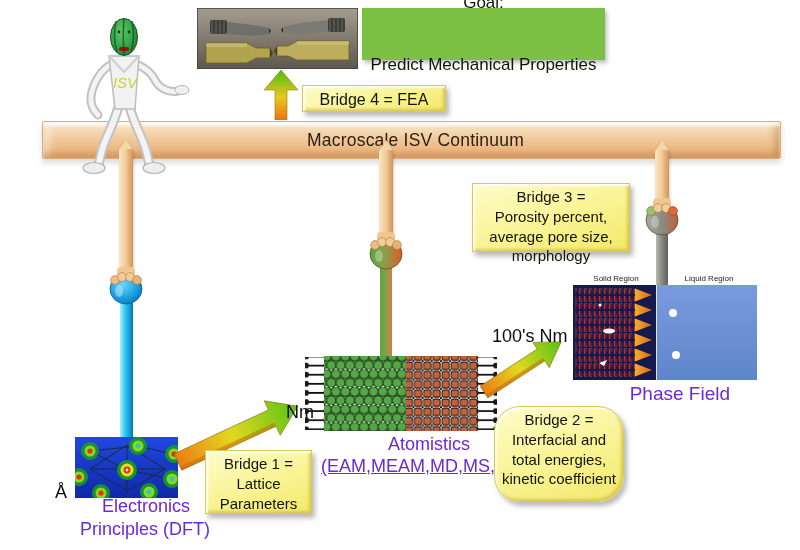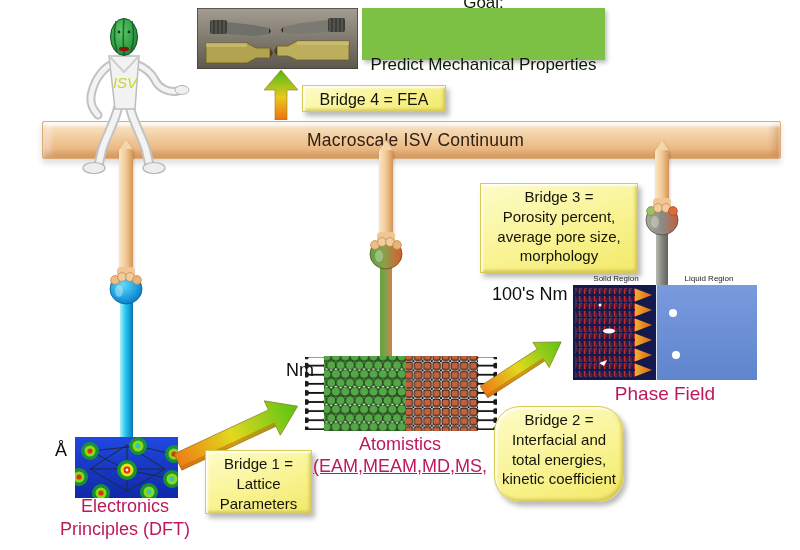--- a/index.html
+++ b/index.html
@@ -31,22 +31,22 @@
         box-shadow:3px 4px 5px rgba(0,0,0,.28),
                    inset 2px 2px 2px rgba(255,255,255,.85),
                    inset -2px -2px 3px rgba(190,170,60,.55);
         font-size:15px;line-height:1.32;padding:3px 4px;box-sizing:border-box;}
   .note .ln{white-space:nowrap;}
   
   .goal{left:362px;top:8px;width:243px;height:52px;background:#7cc143;
         box-shadow:2px 3px 4px rgba(0,0,0,.25);display:flex;flex-direction:column;
         align-items:center;justify-content:center;font-size:17px;line-height:1.35;color:#0c1a02;gap:39px;}
   
-  .cap{font-size:18px;color:#be185d;text-align:center;white-space:nowrap;}
-  .unit{font-size:18px;color:#0d0d0d;white-space:nowrap;}
+  .cap{font-size:18px;color:#6d28d9;text-align:right;white-space:nowrap;}
+  .unit{font-size:18px;color:#0d0d0d;white-space:nowrap;margin-top:42px;}
   .region-lbl{font-size:8px;color:#222;text-align:center;white-space:nowrap;}
   .bigcap{font-size:19px;}
 </style>
 </head>
 <body>
 
 <div id="stage">
 
   <div class="abs beam">
     <span class="beam-label">Macroscale ISV Continuum</span>
@@ -186,21 +186,21 @@
           <stop offset="100%" stop-color="#4cbc14"></stop>
       </linearGradient>
     </defs>
     <path d="M17,52 L17,22 L6,22 L23,2 L40,22 L29,22 L29,52 Z" fill="url(#ag4)" stroke="#9a7a10" stroke-width="0.6"></path>
   </svg>
 
   <div class="abs note" style="left:302px;top:85px;width:144px;height:27px;font-size:16px;">
     <div class="ln">Bridge 4 = FEA</div>
   </div>
 
-  <div class="abs note" style="left:472px;top:183px;width:158px;height:90px;margin-left:8px;">
+  <div class="abs note" style="left:472px;top:183px;width:158px;height:69px;">
     <div class="ln">Bridge 3 =</div>
     <div class="ln">Porosity percent,</div>
     <div class="ln">average pore size,</div>
     <div class="ln">morphology</div>
   </div>
 
   <svg class="abs" style="left:75px;top:437px;" width="103" height="61" viewBox="0 0 103 61">
     <defs>
       <linearGradient id="dftbg" x1="0" y1="0" x2="0" y2="1">
         <stop offset="0%" stop-color="#2048e0"></stop>

